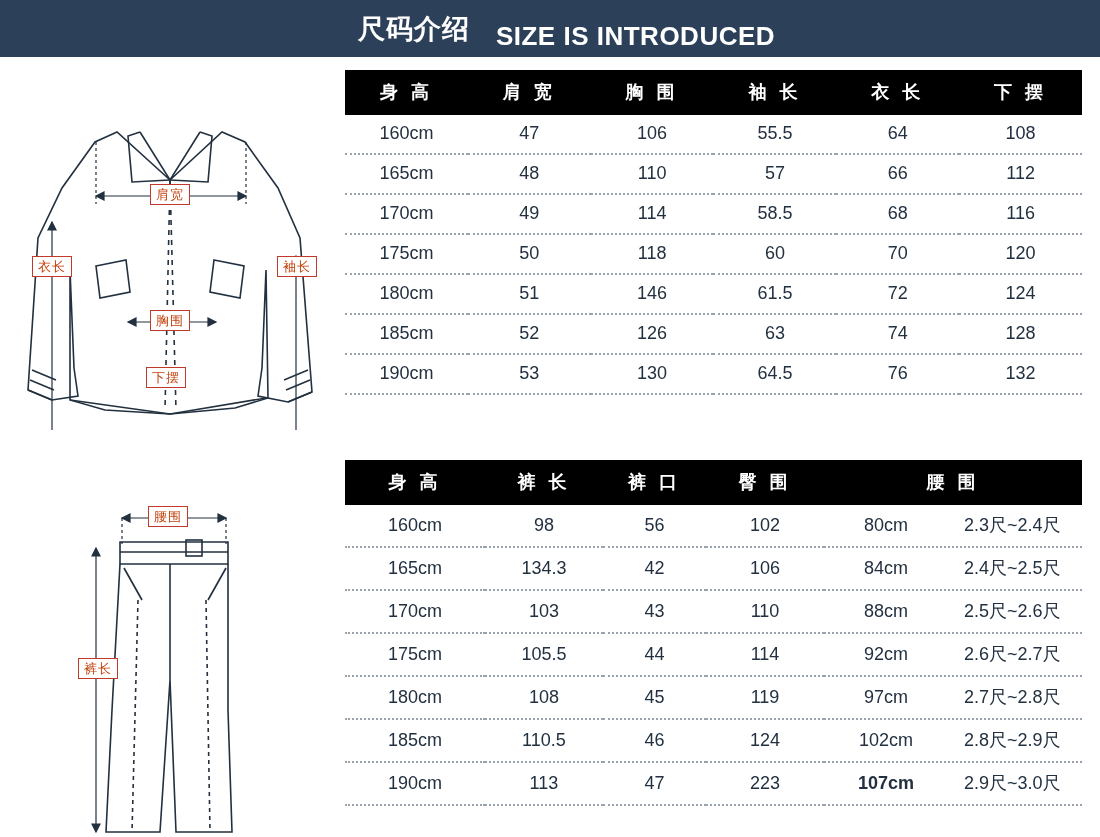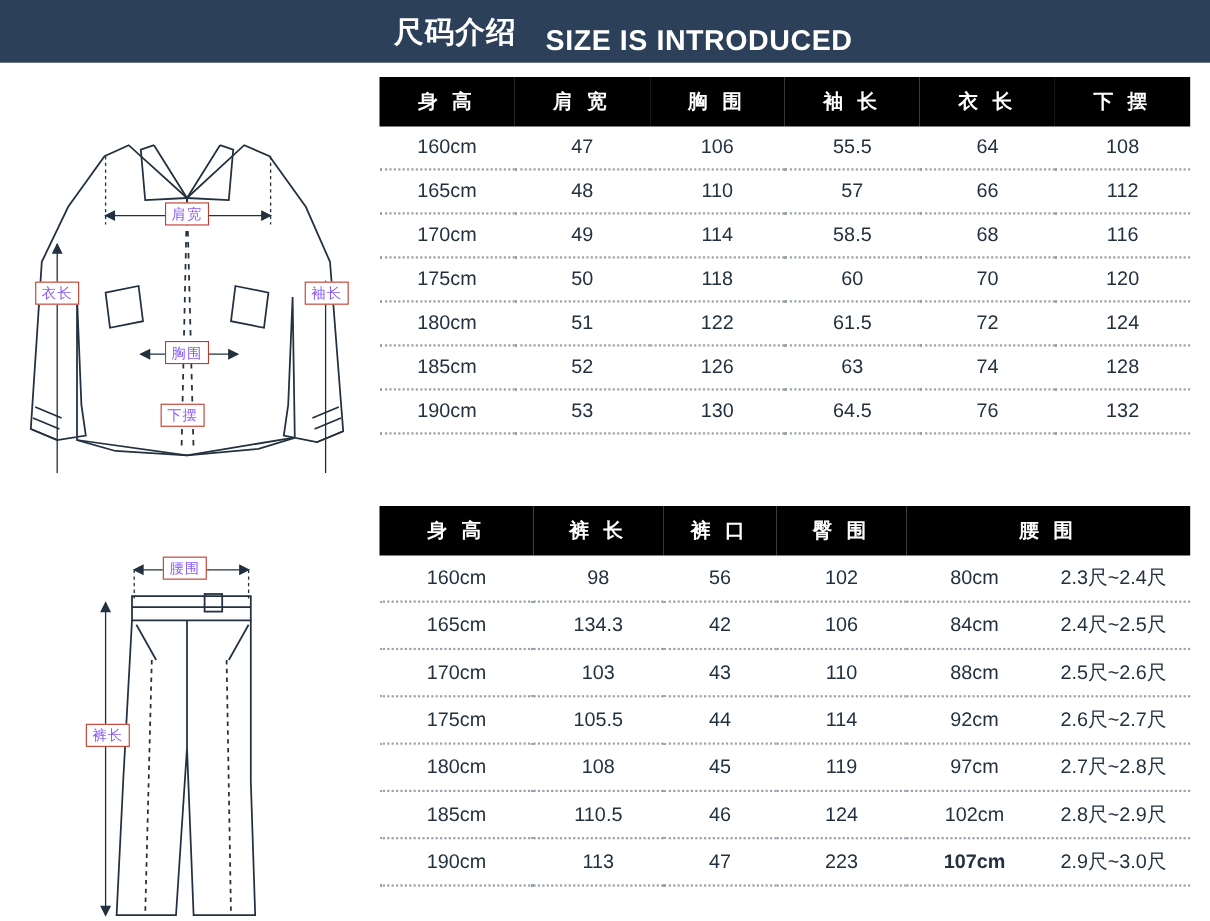--- a/index.html
+++ b/index.html
@@ -82,21 +82,21 @@
     border-bottom: 2px dotted #9aa3ac;
   }
   tbody tr:last-child td {
     border-bottom: 2px dotted #9aa3ac;
   }
   
   .lbl {
     position: absolute;
     background: #ffffff;
     border: 1px solid #c0392b;
-    color: #8b5cf6;
+    color: #c2410c;
     font-size: 13px;
     line-height: 1;
     padding: 3px 5px;
     white-space: nowrap;
     letter-spacing: 1px;
   }
   svg { display: block; }
 </style>
 </head>
 <body>
@@ -205,21 +205,21 @@
             <td>175cm</td>
             <td>50</td>
             <td>118</td>
             <td>60</td>
             <td>70</td>
             <td>120</td>
           </tr>
           <tr>
             <td>180cm</td>
             <td>51</td>
-            <td>122</td>
+            <td>146</td>
             <td>61.5</td>
             <td>72</td>
             <td>124</td>
           </tr>
           <tr>
             <td>185cm</td>
             <td>52</td>
             <td>126</td>
             <td>63</td>
             <td>74</td>

